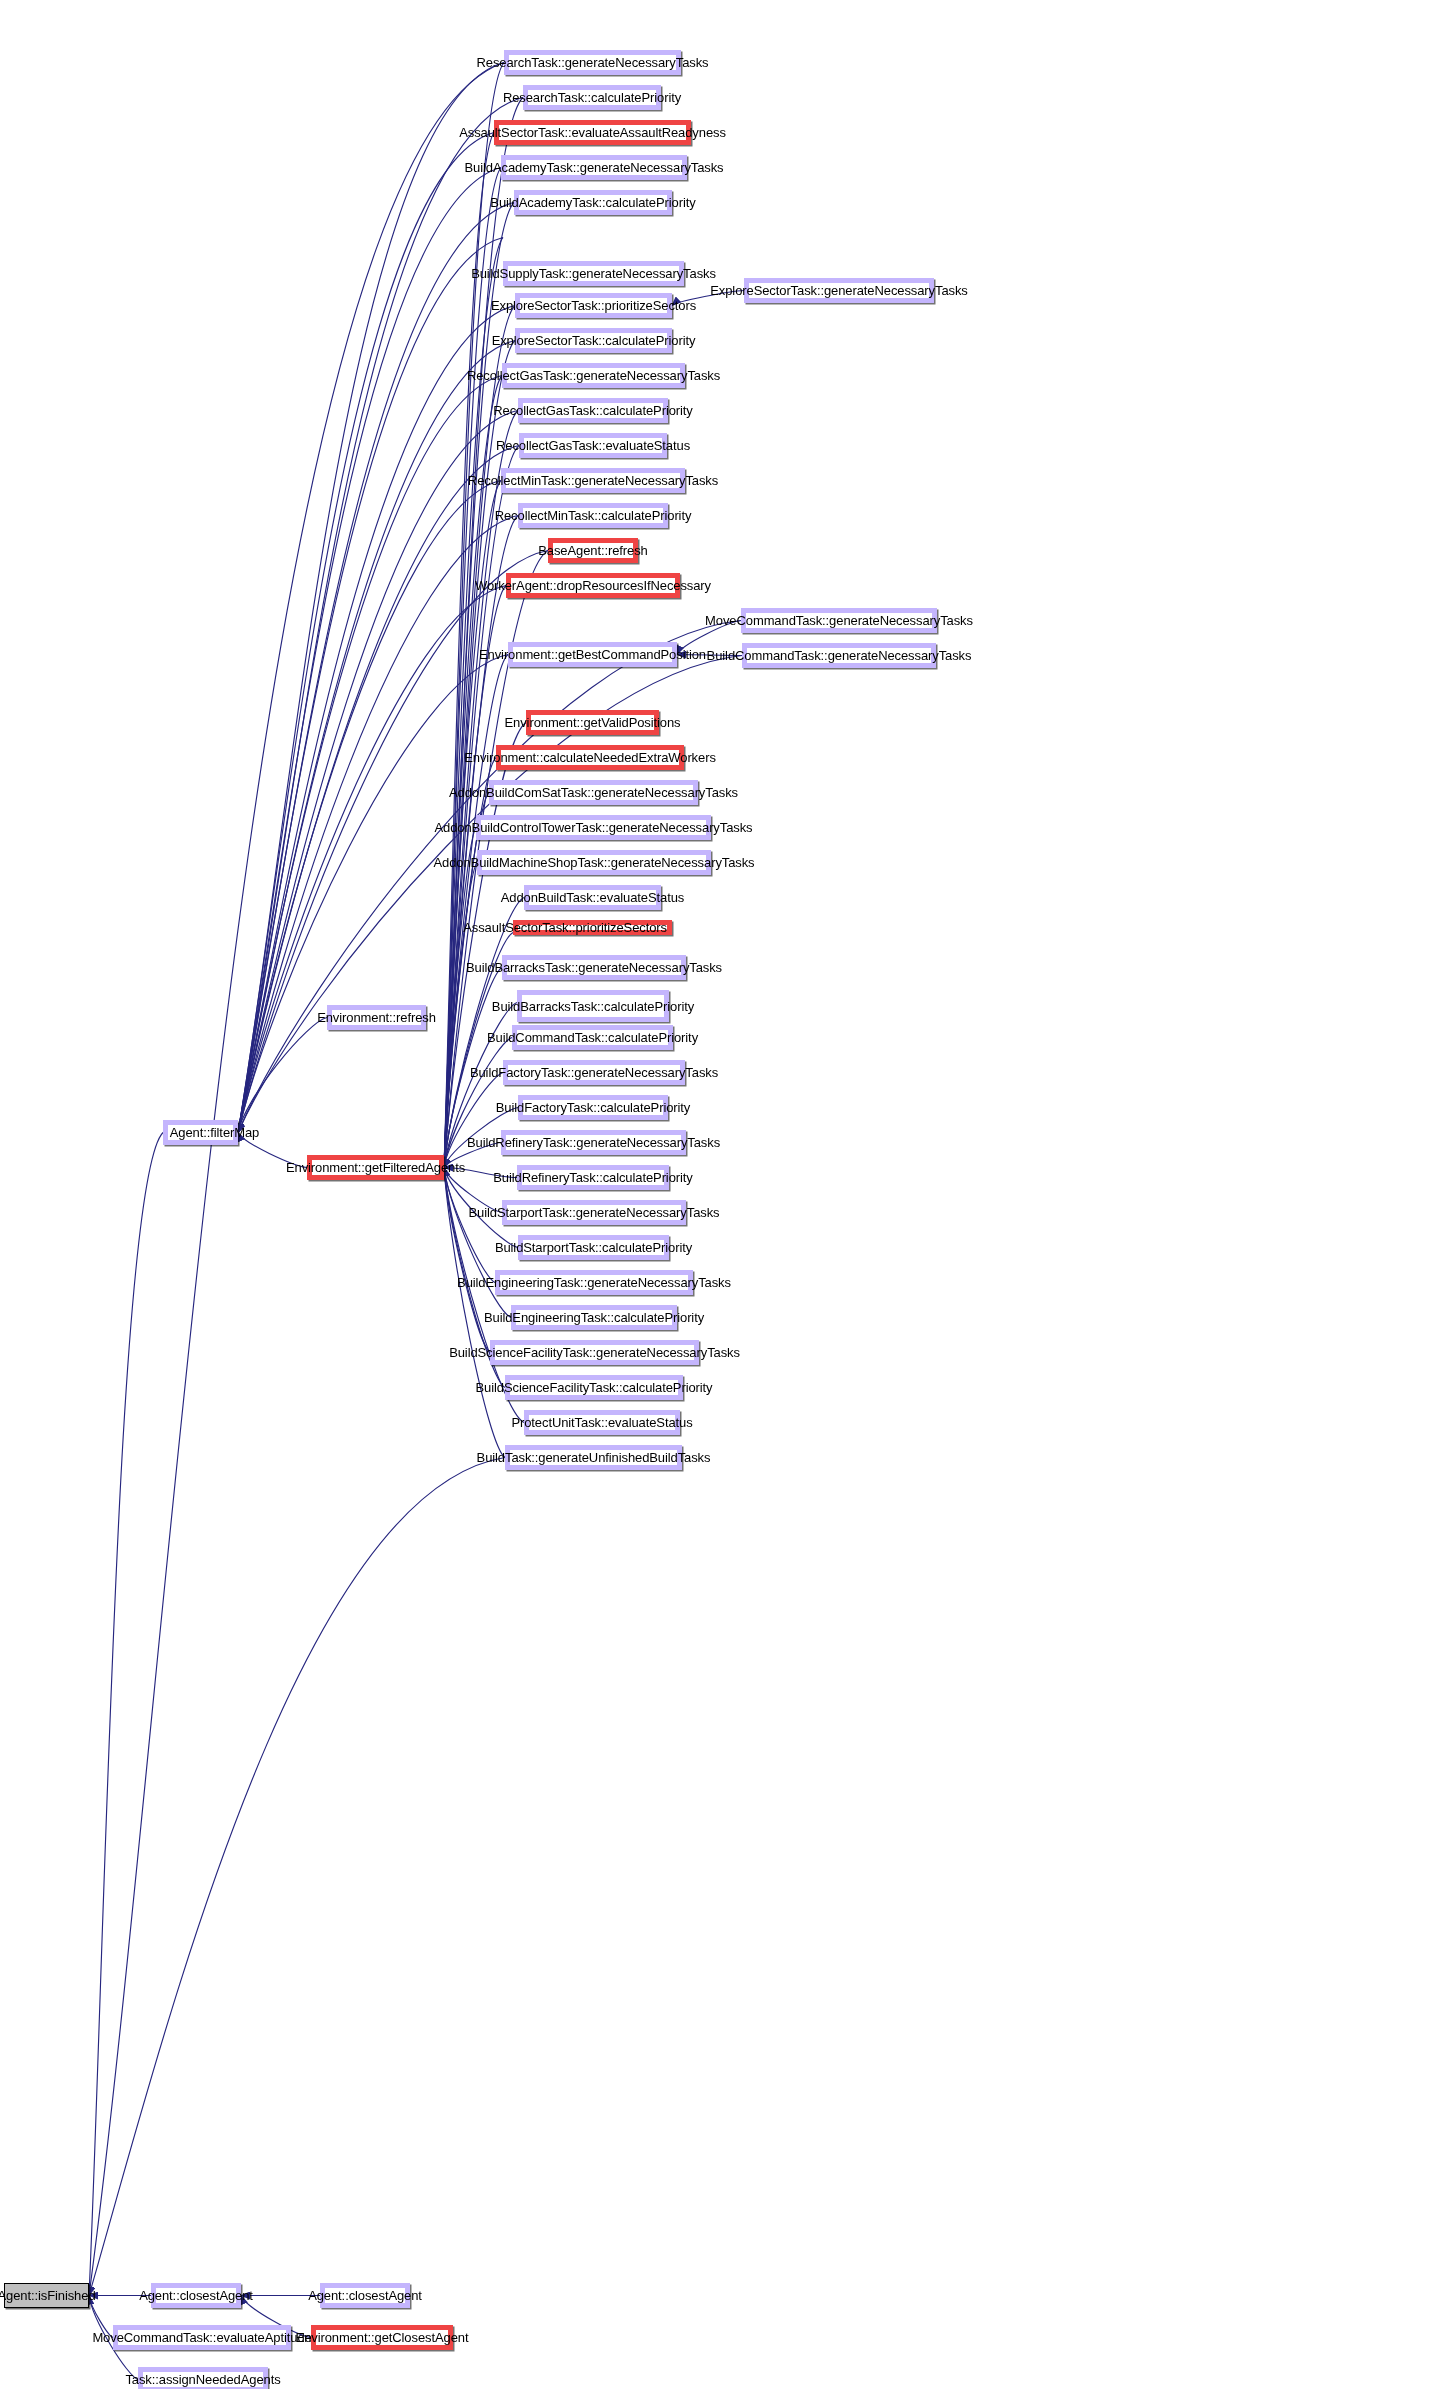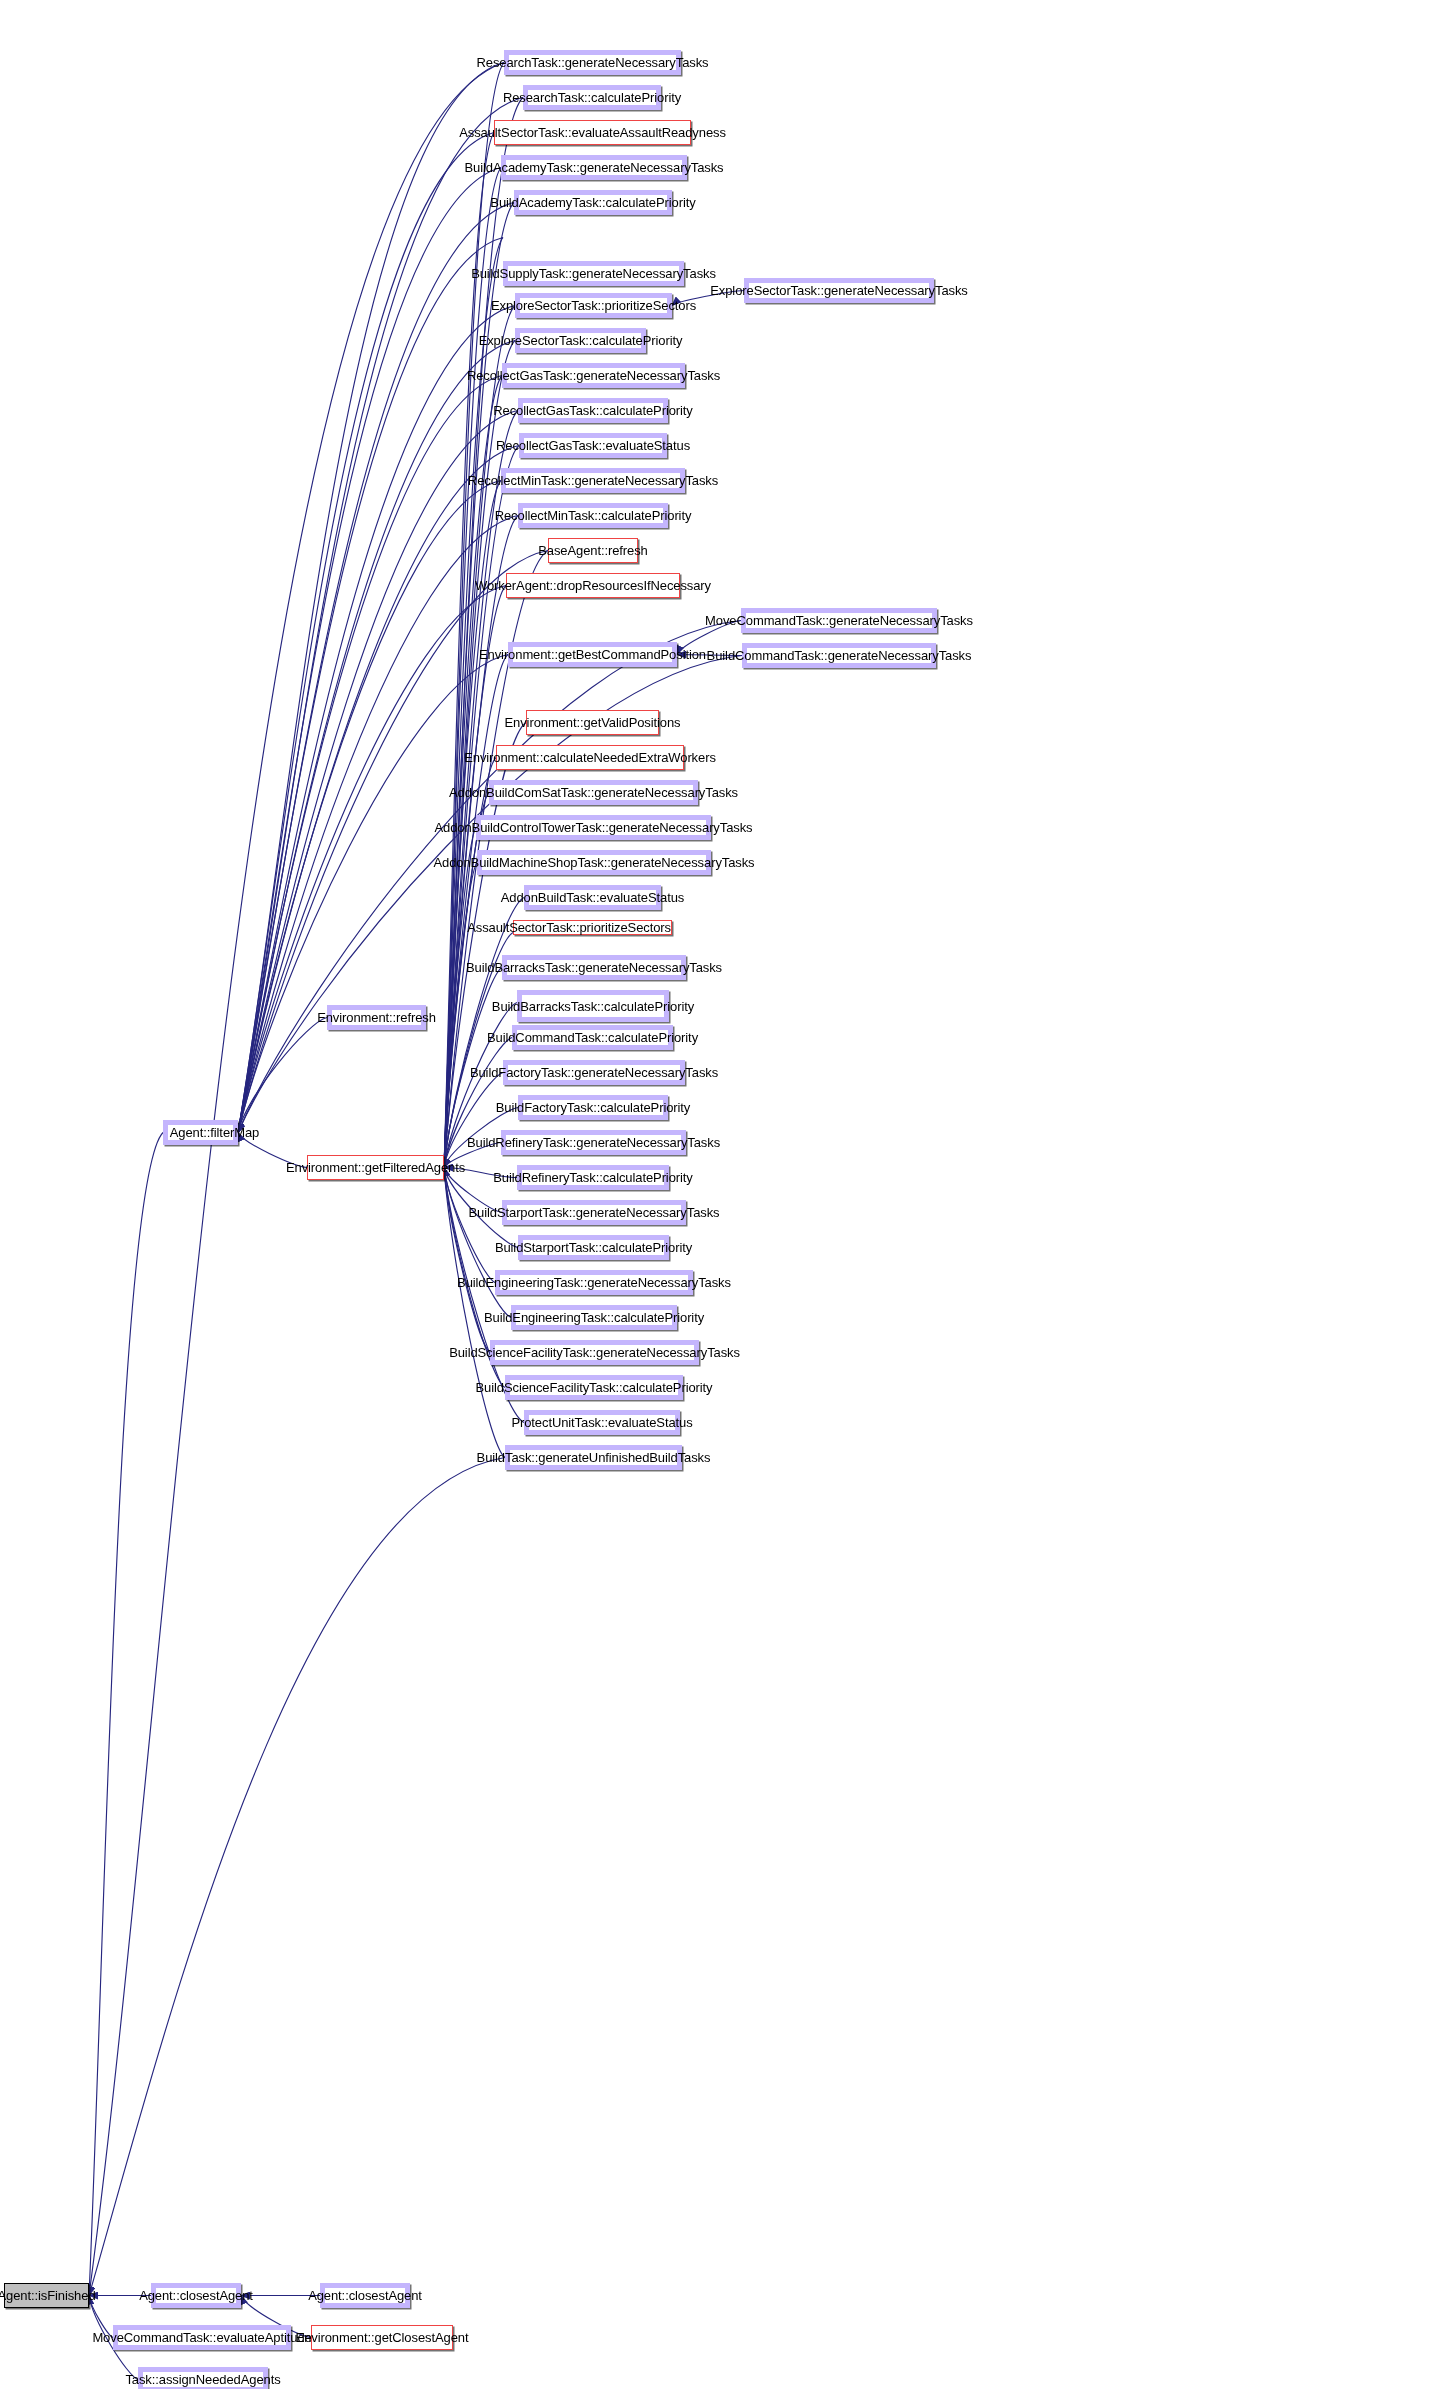--- a/index.html
+++ b/index.html
@@ -20,21 +20,21 @@
     justify-content:center;
     background:#ffffff;
     border:5px solid #c4b5fd;
     font-size:13px;
     line-height:1;
     color:#000000;
     white-space:nowrap;
     letter-spacing:-0.1px;
     box-shadow:1.5px 1.5px 0 0 rgba(0,0,0,0.55);
   }
-  .node.red{border:1px solid #ef4444;}
+  .node.red{border:5px solid #ef4444;}
   .node.root{background:#bfbfbf;border:1px solid #000000;}
   .node span{pointer-events:none;}
 </style>
 </head>
 <body>
 
 <div id="page">
   <svg id="edges" xmlns="http://www.w3.org/2000/svg">
       <defs>
         <marker id="ah" markerWidth="10" markerHeight="8" refX="9" refY="4" orient="auto" markerUnits="userSpaceOnUse">
@@ -153,21 +153,21 @@
       </div>
       <div class="node" style="left: 514px; top: 190px; width: 158px; height: 25px;">
         <span>BuildAcademyTask::calculatePriority</span>
       </div>
       <div class="node" style="left: 503px; top: 225px; width: 181px; height: 25px; margin-top: 36px;">
         <span>BuildSupplyTask::generateNecessaryTasks</span>
       </div>
       <div class="node" style="left: 515px; top: 293px; width: 157px; height: 25px;">
         <span>ExploreSectorTask::prioritizeSectors</span>
       </div>
-      <div class="node" style="left: 515px; top: 328px; width: 131px; height: 25px;">
+      <div class="node" style="left: 515px; top: 328px; width: 157px; height: 25px;">
         <span>ExploreSectorTask::calculatePriority</span>
       </div>
       <div class="node" style="left: 502px; top: 363px; width: 183px; height: 25px;">
         <span>RecollectGasTask::generateNecessaryTasks</span>
       </div>
       <div class="node" style="left: 518px; top: 398px; width: 150px; height: 25px;">
         <span>RecollectGasTask::calculatePriority</span>
       </div>
       <div class="node" style="left: 519px; top: 433px; width: 148px; height: 25px;">
         <span>RecollectGasTask::evaluateStatus</span>

